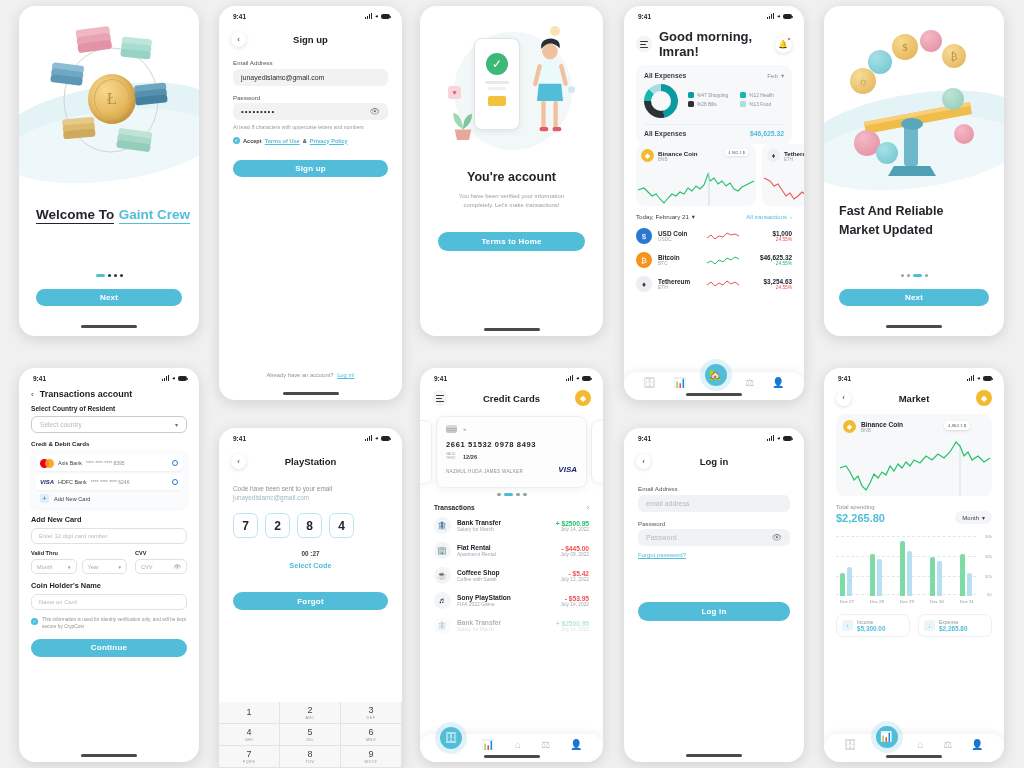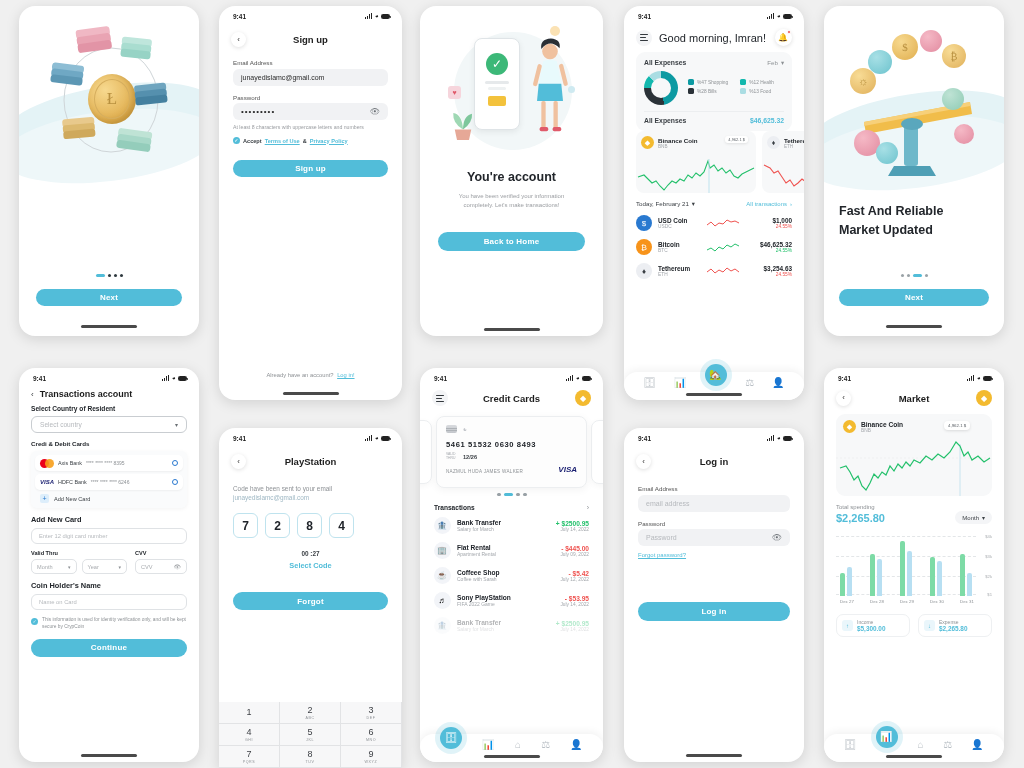--- a/index.html
+++ b/index.html
@@ -200,20 +200,24 @@
         <div style="width:32px;height:8px;background:#dcb96f;border-radius:3px;position:absolute;top:6px;"></div>
         <div style="width:32px;height:8px;background:#cfa95c;border-radius:3px;position:absolute;top:12px;"></div>
       </div>
       <div style="position:absolute;left:72px;top:108px;width:34px;height:24px;transform:rotate(8deg);">
         <div style="width:34px;height:8px;background:#bfe3d5;border-radius:3px;position:absolute;top:0;"></div>
         <div style="width:34px;height:8px;background:#a8d8c8;border-radius:3px;position:absolute;top:6px;"></div>
         <div style="width:34px;height:8px;background:#94cdbb;border-radius:3px;position:absolute;top:12px;"></div>
       </div>
     </div>
 
+    <div style="position:absolute;left:17px;top:195px;">
+      <div style="font-size:13.5px;font-weight:bold;color:#22262b;border-bottom:1.6px solid #22262b;display:inline-block;padding-bottom:1px;">Welcome To</div>
+      <div style="font-size:13.5px;font-weight:bold;color:#52bdd9;border-bottom:1.6px solid #52bdd9;display:inline-block;margin-top:6px;padding-bottom:1px;">Gaint Crew</div>
+    </div>
 
     <div class="dots" style="position:absolute;left:0;right:0;top:268px;">
       <span class="dot act"></span>
       <span class="dot"></span>
       <span class="dot"></span>
       <span class="dot"></span>
     </div>
 
     <div class="btn-primary" style="position:absolute;left:17px;right:17px;top:283px;">Next</div>
     <div class="homebar" style="bottom:8px;"></div>
@@ -293,21 +297,21 @@
         <path d="M20 28 q13 -9 12 -21 q-12 3 -12 21z" fill="#7ec79c"></path>
         <path d="M9 28 h22 l-3 14 h-16z" fill="#e6a897"></path>
       </svg>
       <div style="position:absolute;left:8px;top:62px;width:13px;height:13px;border-radius:3px;background:#f6d5dc;display:flex;align-items:center;justify-content:center;font-size:7px;color:#e05a6a;">♥</div>
       <div style="position:absolute;left:110px;top:2px;width:10px;height:10px;border-radius:50%;background:#fbe2b4;"></div>
       <div style="position:absolute;left:128px;top:62px;width:7px;height:7px;border-radius:50%;background:#cfeaf1;"></div>
     </div>
 
     <div style="position:absolute;left:14px;right:14px;top:164px;text-align:center;font-size:12.5px;font-weight:bold;color:#22262b;">You're account</div>
     <div style="position:absolute;left:24px;right:24px;top:186px;text-align:center;font-size:6px;color:#9a9da1;line-height:1.5;">You have been verified your information completely. Let's make transactions!</div>
-    <div class="btn-primary" style="position:absolute;left:18px;right:18px;top:226px;height:19px;">Back to Home</div>
+    <div class="btn-primary" style="position:absolute;left:18px;right:18px;top:226px;height:19px;">Terms to Home</div>
     <div class="homebar"></div>
   </div>
 
   <div class="phone" style="left:624px;top:6px;width:180px;height:394px;">
     <div class="statusbar">
       <span>9:41</span>
       <span class="sb-right">
         <i class="sig"></i>
         <span class="wifi">◕</span>
         <i class="batt"></i>
@@ -315,21 +319,21 @@
     </div>
 
     <div style="display:flex;align-items:center;gap:7px;padding:7px 12px 4px;">
       <div style="width:16px;height:16px;border-radius:50%;background:#f3f4f6;display:flex;align-items:center;justify-content:center;">
         <svg width="8" height="7" viewBox="0 0 8 7">
           <rect y="0" width="8" height="1" rx=".5" fill="#33383d"></rect>
           <rect y="3" width="6" height="1" rx=".5" fill="#33383d"></rect>
           <rect y="6" width="8" height="1" rx=".5" fill="#33383d"></rect>
         </svg>
       </div>
-      <div style="flex:1;font-size:11px;font-weight:normal;color:#22262b;">Good morning, Imran!</div>
+      <div style="flex:1;font-size:13px;font-weight:bold;color:#22262b;">Good morning, Imran!</div>
       <div style="width:17px;height:17px;border-radius:50%;background:#fff;box-shadow:0 1px 4px rgba(0,0,0,.13);display:flex;align-items:center;justify-content:center;position:relative;">
         <span style="font-size:8px;">🔔</span>
         <span style="position:absolute;top:1px;right:1px;width:4px;height:4px;border-radius:50%;background:#e8433f;border:.8px solid #fff;"></span>
       </div>
     </div>
 
     <div class="card" style="margin:2px 12px 0;padding:7px 8px;">
       <div style="display:flex;justify-content:space-between;align-items:center;">
         <span style="font-size:6.8px;font-weight:bold;color:#3a3f44;">All Expenses</span>
         <span style="font-size:6.2px;color:#8d9195;display:flex;align-items:center;gap:3px;">
@@ -687,21 +691,21 @@
     </div>
 
     <div style="position:relative;height:78px;margin-top:4px;">
       <div style="position:absolute;left:-16px;top:6px;width:28px;height:64px;background:#fff;border:0.8px solid #eceef0;border-radius:8px;box-shadow:0 2px 6px rgba(0,0,0,.04);"></div>
       <div style="position:absolute;right:-16px;top:6px;width:28px;height:64px;background:#fff;border:0.8px solid #eceef0;border-radius:8px;box-shadow:0 2px 6px rgba(0,0,0,.04);"></div>
       <div class="cc" style="position:absolute;left:16px;right:16px;top:2px;height:72px;">
         <div style="display:flex;align-items:center;gap:6px;">
           <span class="chip"></span>
           <span style="font-size:7px;color:#c3c6cb;transform:rotate(90deg);">◕</span>
         </div>
-        <div class="ccnum" style="margin-top:7px;">5461  51532  0630  8493</div>
+        <div class="ccnum" style="margin-top:7px;">2661  51532  0978  8493</div>
         <div style="display:flex;align-items:center;gap:5px;margin-top:4px;">
           <span style="font-size:3.4px;color:#a3a7ac;line-height:1.1;width:12px;">VALID THRU</span>
           <span style="font-size:5.6px;font-weight:bold;color:#3a3f44;">12/26</span>
         </div>
         <div style="display:flex;align-items:flex-end;justify-content:space-between;margin-top:5px;">
           <span style="font-size:4.6px;color:#8d9195;letter-spacing:.3px;">NAZMUL HUDA JAMES WALKER</span>
           <span style="font-size:8px;font-weight:bold;font-style:italic;color:#1a1f71;">VISA</span>
         </div>
       </div>
     </div>

